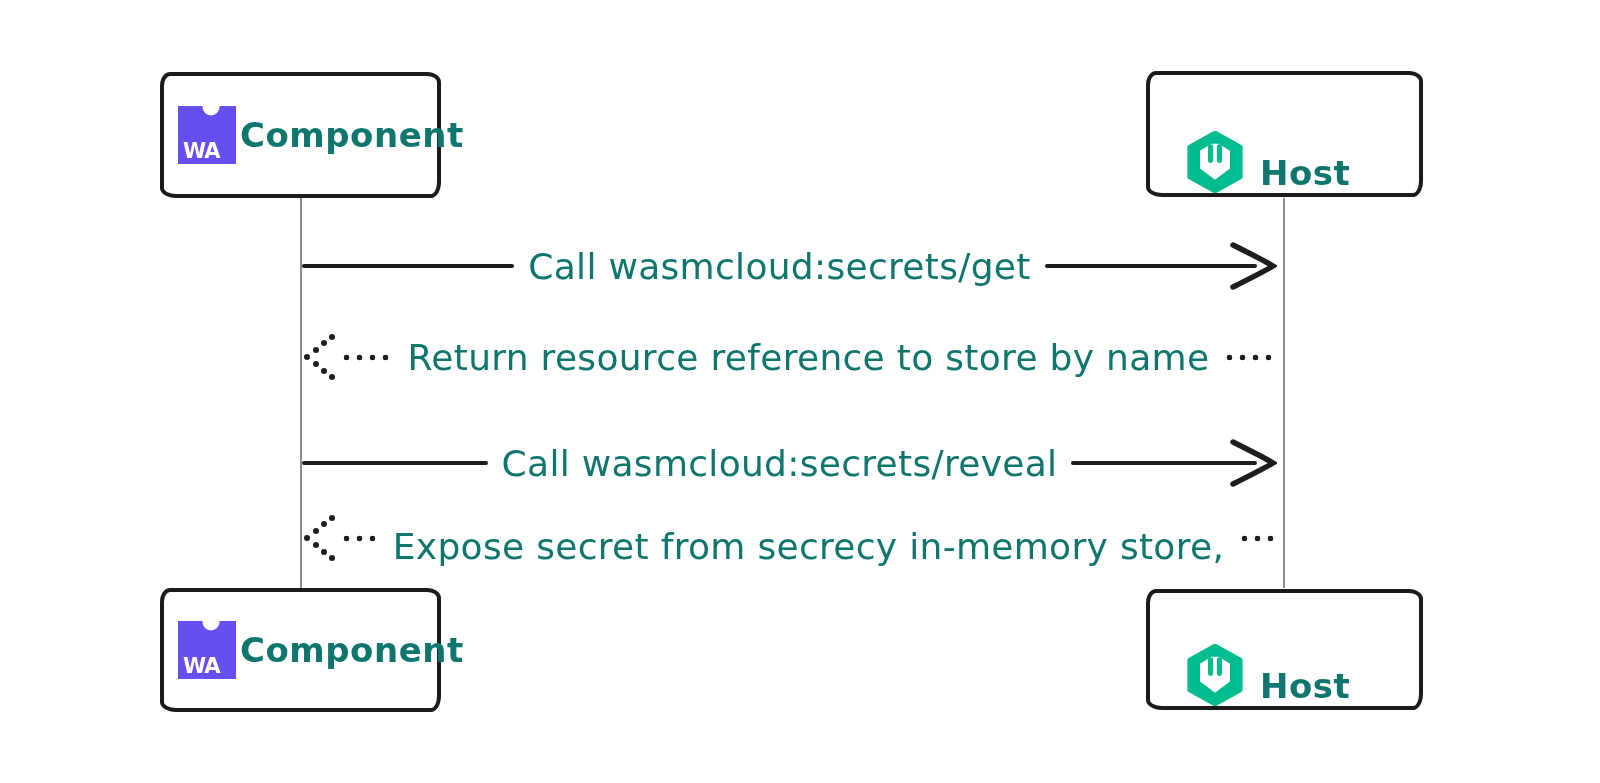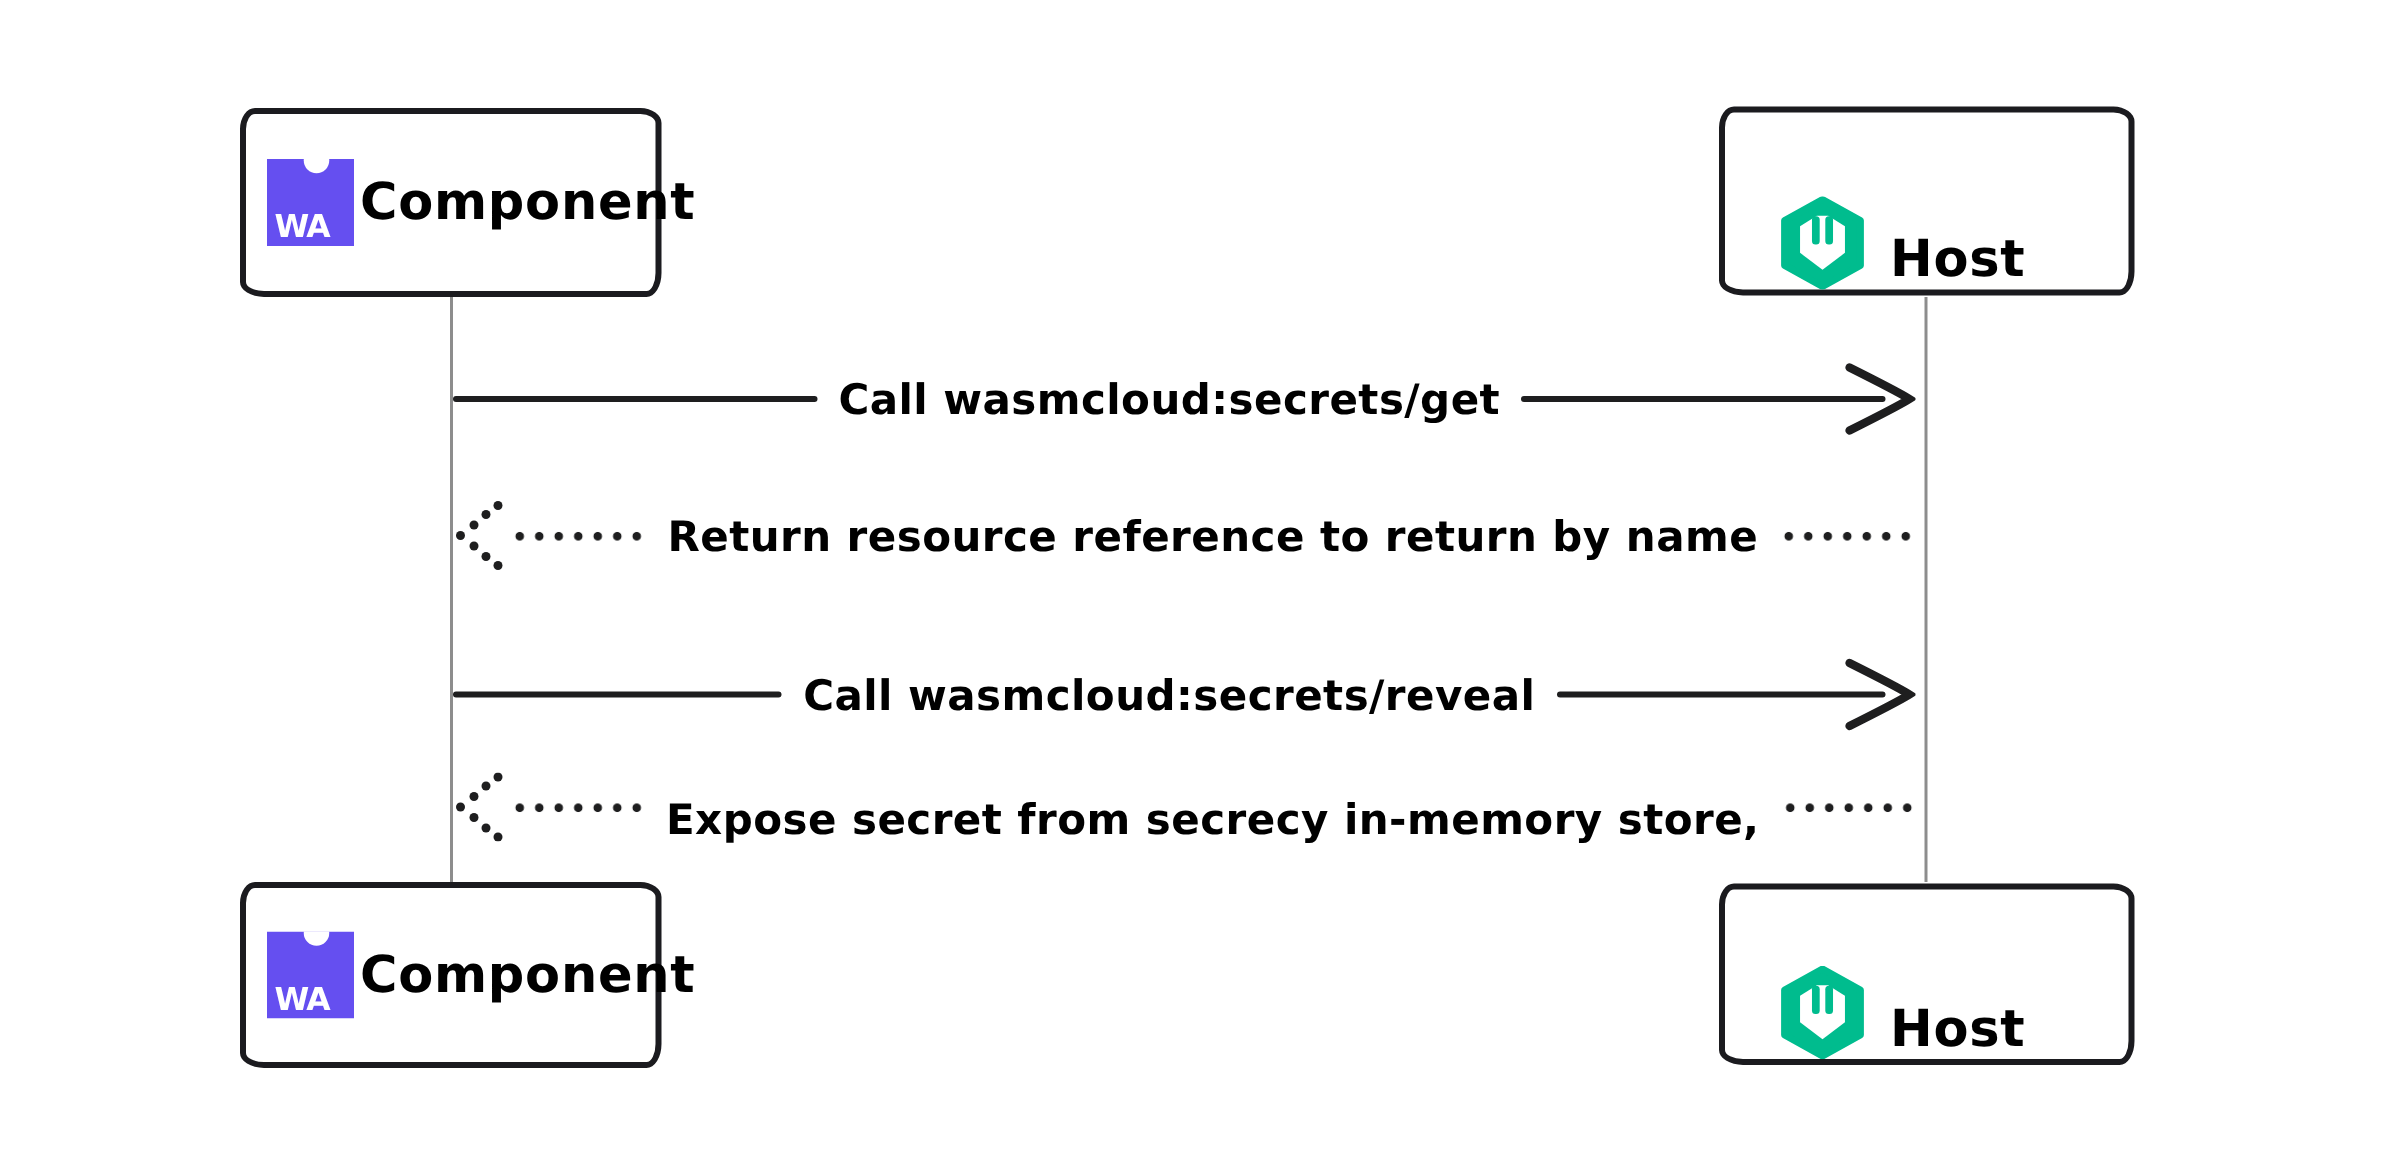--- a/index.html
+++ b/index.html
@@ -1,20 +1,20 @@
 <!DOCTYPE html>
 <html><head>
 <meta charset="utf-8">
 <style>
   * { margin:0; padding:0; box-sizing:border-box; }
   html,body { background:#ffffff; }
   .canvas {
     position:relative; width:1452px; height:783px;
     background:#ffffff; overflow:hidden;
-    font-family:"DejaVu Sans", sans-serif; color:#000000;
+    font-family:"DejaVu Sans", sans-serif; color:#0f766e;
   }
 
   
   .actor-box {
     position:absolute; display:flex; align-items:center;
     border:4px solid #1b1b1f; background:#fff;
     border-radius:10px 14px 10px 16px / 14px 10px 16px 10px;
   }
   .actor-box.component { padding-left:14px; gap:4px; }
   .actor-box.host      { padding-left:36px; gap:16px;align-items:flex-end; }
@@ -29,21 +29,21 @@
   .lifeline { position:absolute; top:198px; height:390px; width:2px; background:#8d8d8d; }
   .lifeline.left  { left:300px; }
   .lifeline.right { left:1283px; }
 
   
   .msg {
     position:absolute; left:302px; width:975px; height:56px;
     display:flex; align-items:center;
   }
   .msg-label {
-    padding:0 14px; font-size:28px; font-weight:700;
+    padding:0 14px; font-size:36px; font-weight:400;
     letter-spacing:0.3px; white-space:nowrap;
   }
   .msg-label.two-line { text-align:center; line-height:35px;margin-top:16px; }
   .solid-line { flex:1; height:4.5px; background:#1e1e1f; border-radius:3px; }
   .dot-line {
     flex:1; height:7px;
     background-image:radial-gradient(circle, #1e1e1f 2.6px, transparent 3.1px);
     background-size:13px 7px; background-repeat:repeat-x; background-position:left center;
   }
   .arrow-right-svg { margin-left:-28px; flex:0 0 auto; }
@@ -100,21 +100,21 @@
     <svg class="arrow-left-svg" width="36" height="46" viewBox="0 0 36 46">
       <circle cx="5" cy="23" r="3" fill="#1e1e1f"></circle>
       <circle cx="14" cy="16" r="3" fill="#1e1e1f"></circle>
       <circle cx="22" cy="9" r="3" fill="#1e1e1f"></circle>
       <circle cx="30" cy="3" r="3" fill="#1e1e1f"></circle>
       <circle cx="14" cy="30" r="3" fill="#1e1e1f"></circle>
       <circle cx="22" cy="37" r="3" fill="#1e1e1f"></circle>
       <circle cx="30" cy="43" r="3" fill="#1e1e1f"></circle>
     </svg>
     <div class="dot-line"></div>
-    <div class="msg-label">Return resource reference to return by name</div>
+    <div class="msg-label">Return resource reference to store by name</div>
     <div class="dot-line"></div>
   </div>
 
   <div class="msg msg-3">
     <div class="solid-line"></div>
     <div class="msg-label">Call wasmcloud:secrets/reveal</div>
     <div class="solid-line"></div>
     <svg class="arrow-right-svg" width="48" height="50" viewBox="0 0 48 50">
       <path d="M4,4 C22,13 36,20 44,25 C36,30 22,37 4,46" fill="none" stroke="#1e1e1f" stroke-width="5.5" stroke-linecap="round"></path>
     </svg>

